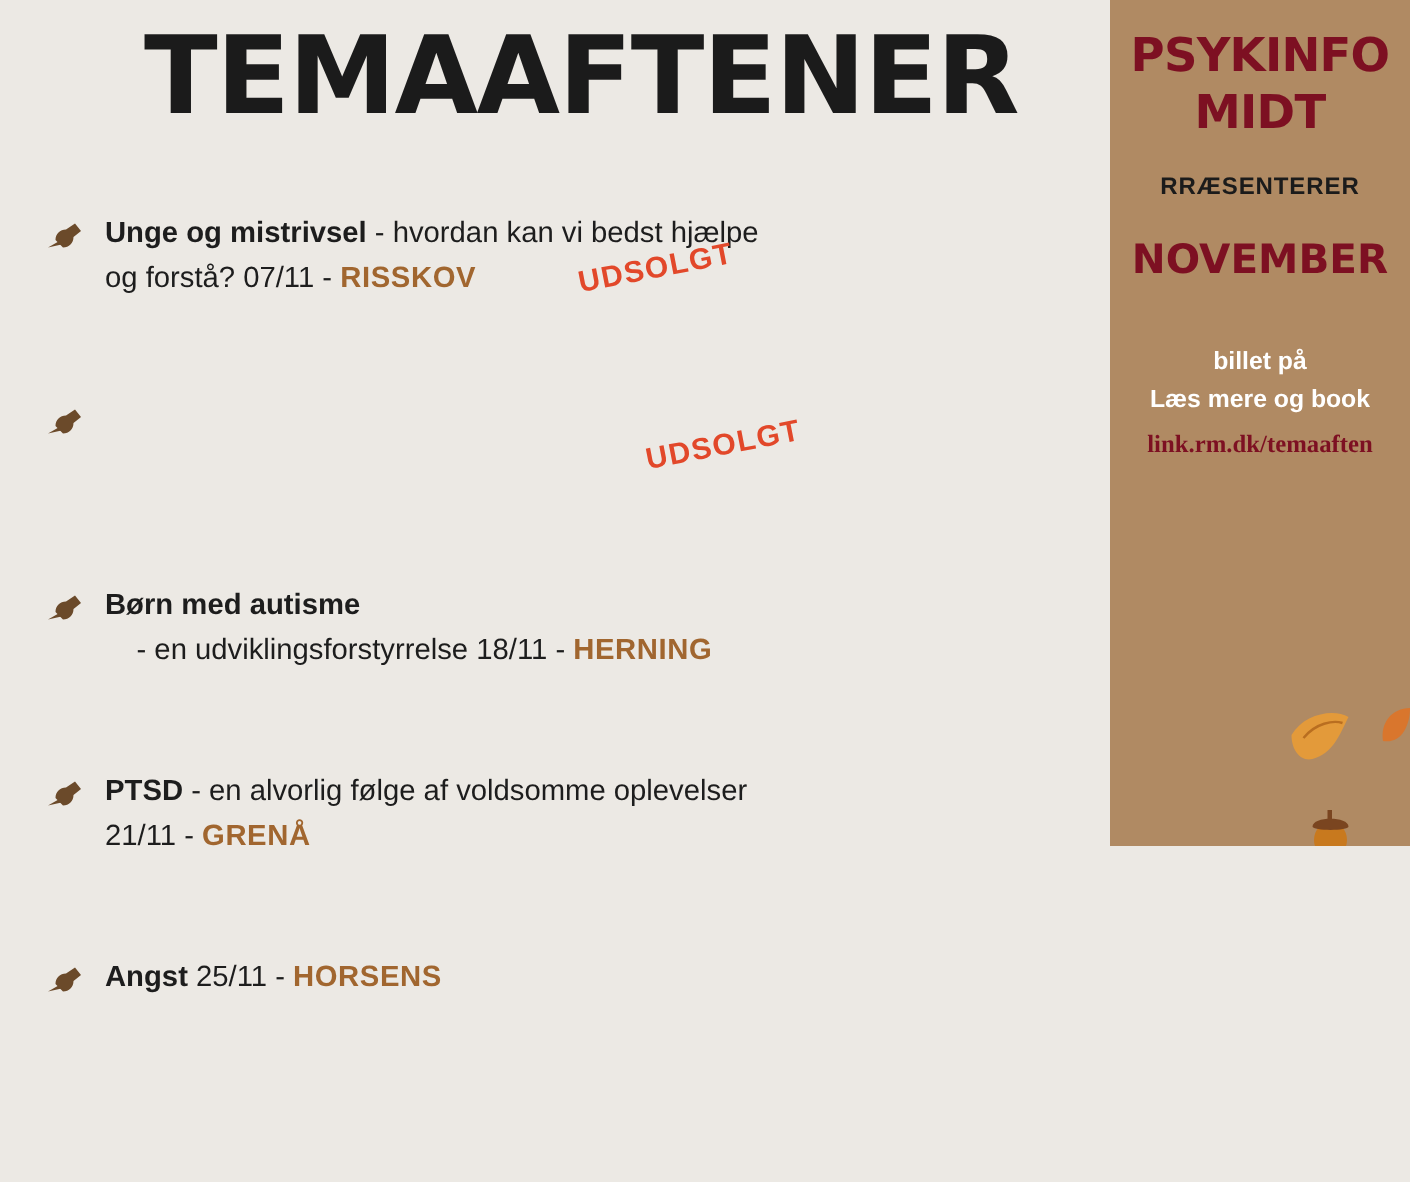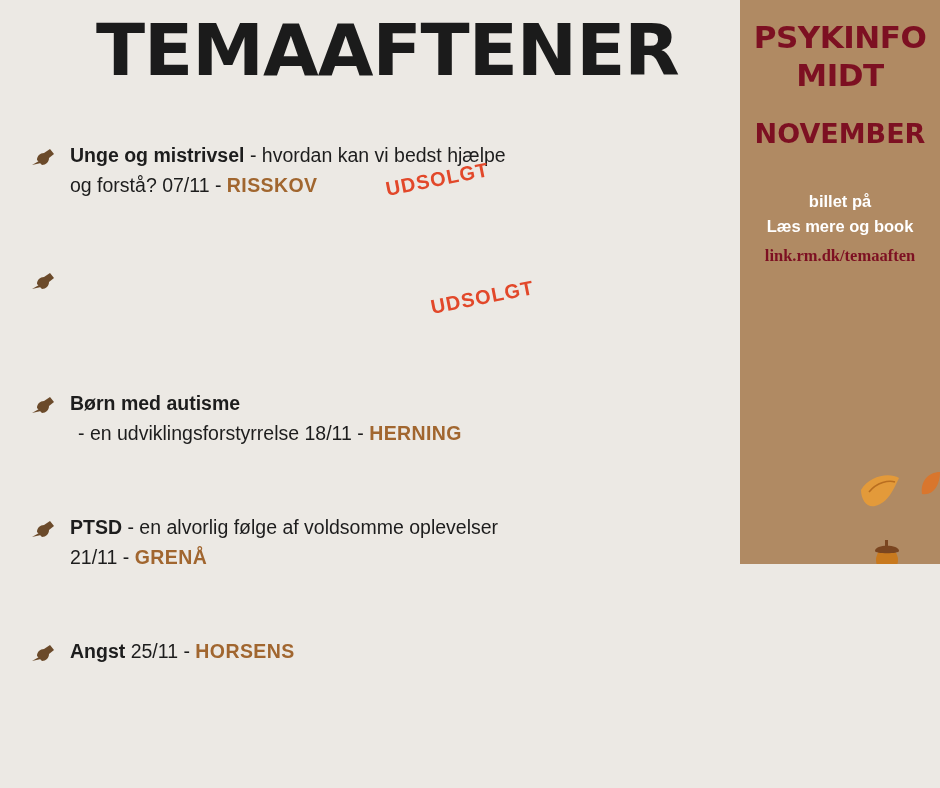--- a/index.html
+++ b/index.html
@@ -70,20 +70,21 @@
   .bold {
     font-weight: bold;
   }
   .city {
     color: #a1662f;
     font-weight: bold;
     letter-spacing: 0.4px;
   }
   .indent {
     padding-left: 8px;
+    margin-left: 13px;
   }
   .sold-out {
     position: absolute;
     color: #e2482a;
     font-weight: bold;
     font-size: 20px;
     letter-spacing: 1px;
     transform: rotate(-11deg);
     font-family: "Liberation Sans", sans-serif;
   }
@@ -236,20 +237,21 @@
       </div>
 
     </div>
   </div>
 
   <div class="right">
     <div class="brand">
       <div>PSYKINFO</div>
       <div>MIDT</div>
     </div>
+    <div class="presents">RRÆSENTERER</div>
     <div class="month">
       <div>NOVEMBER</div>
     </div>
     <div class="book-text">
       <div>billet på</div>
       <div>Læs mere og book</div>
       <a class="book-link" href="#">link.rm.dk/temaaften</a>
     </div>
 
     <span class="leaf" style="left:115px; top:468px;">

